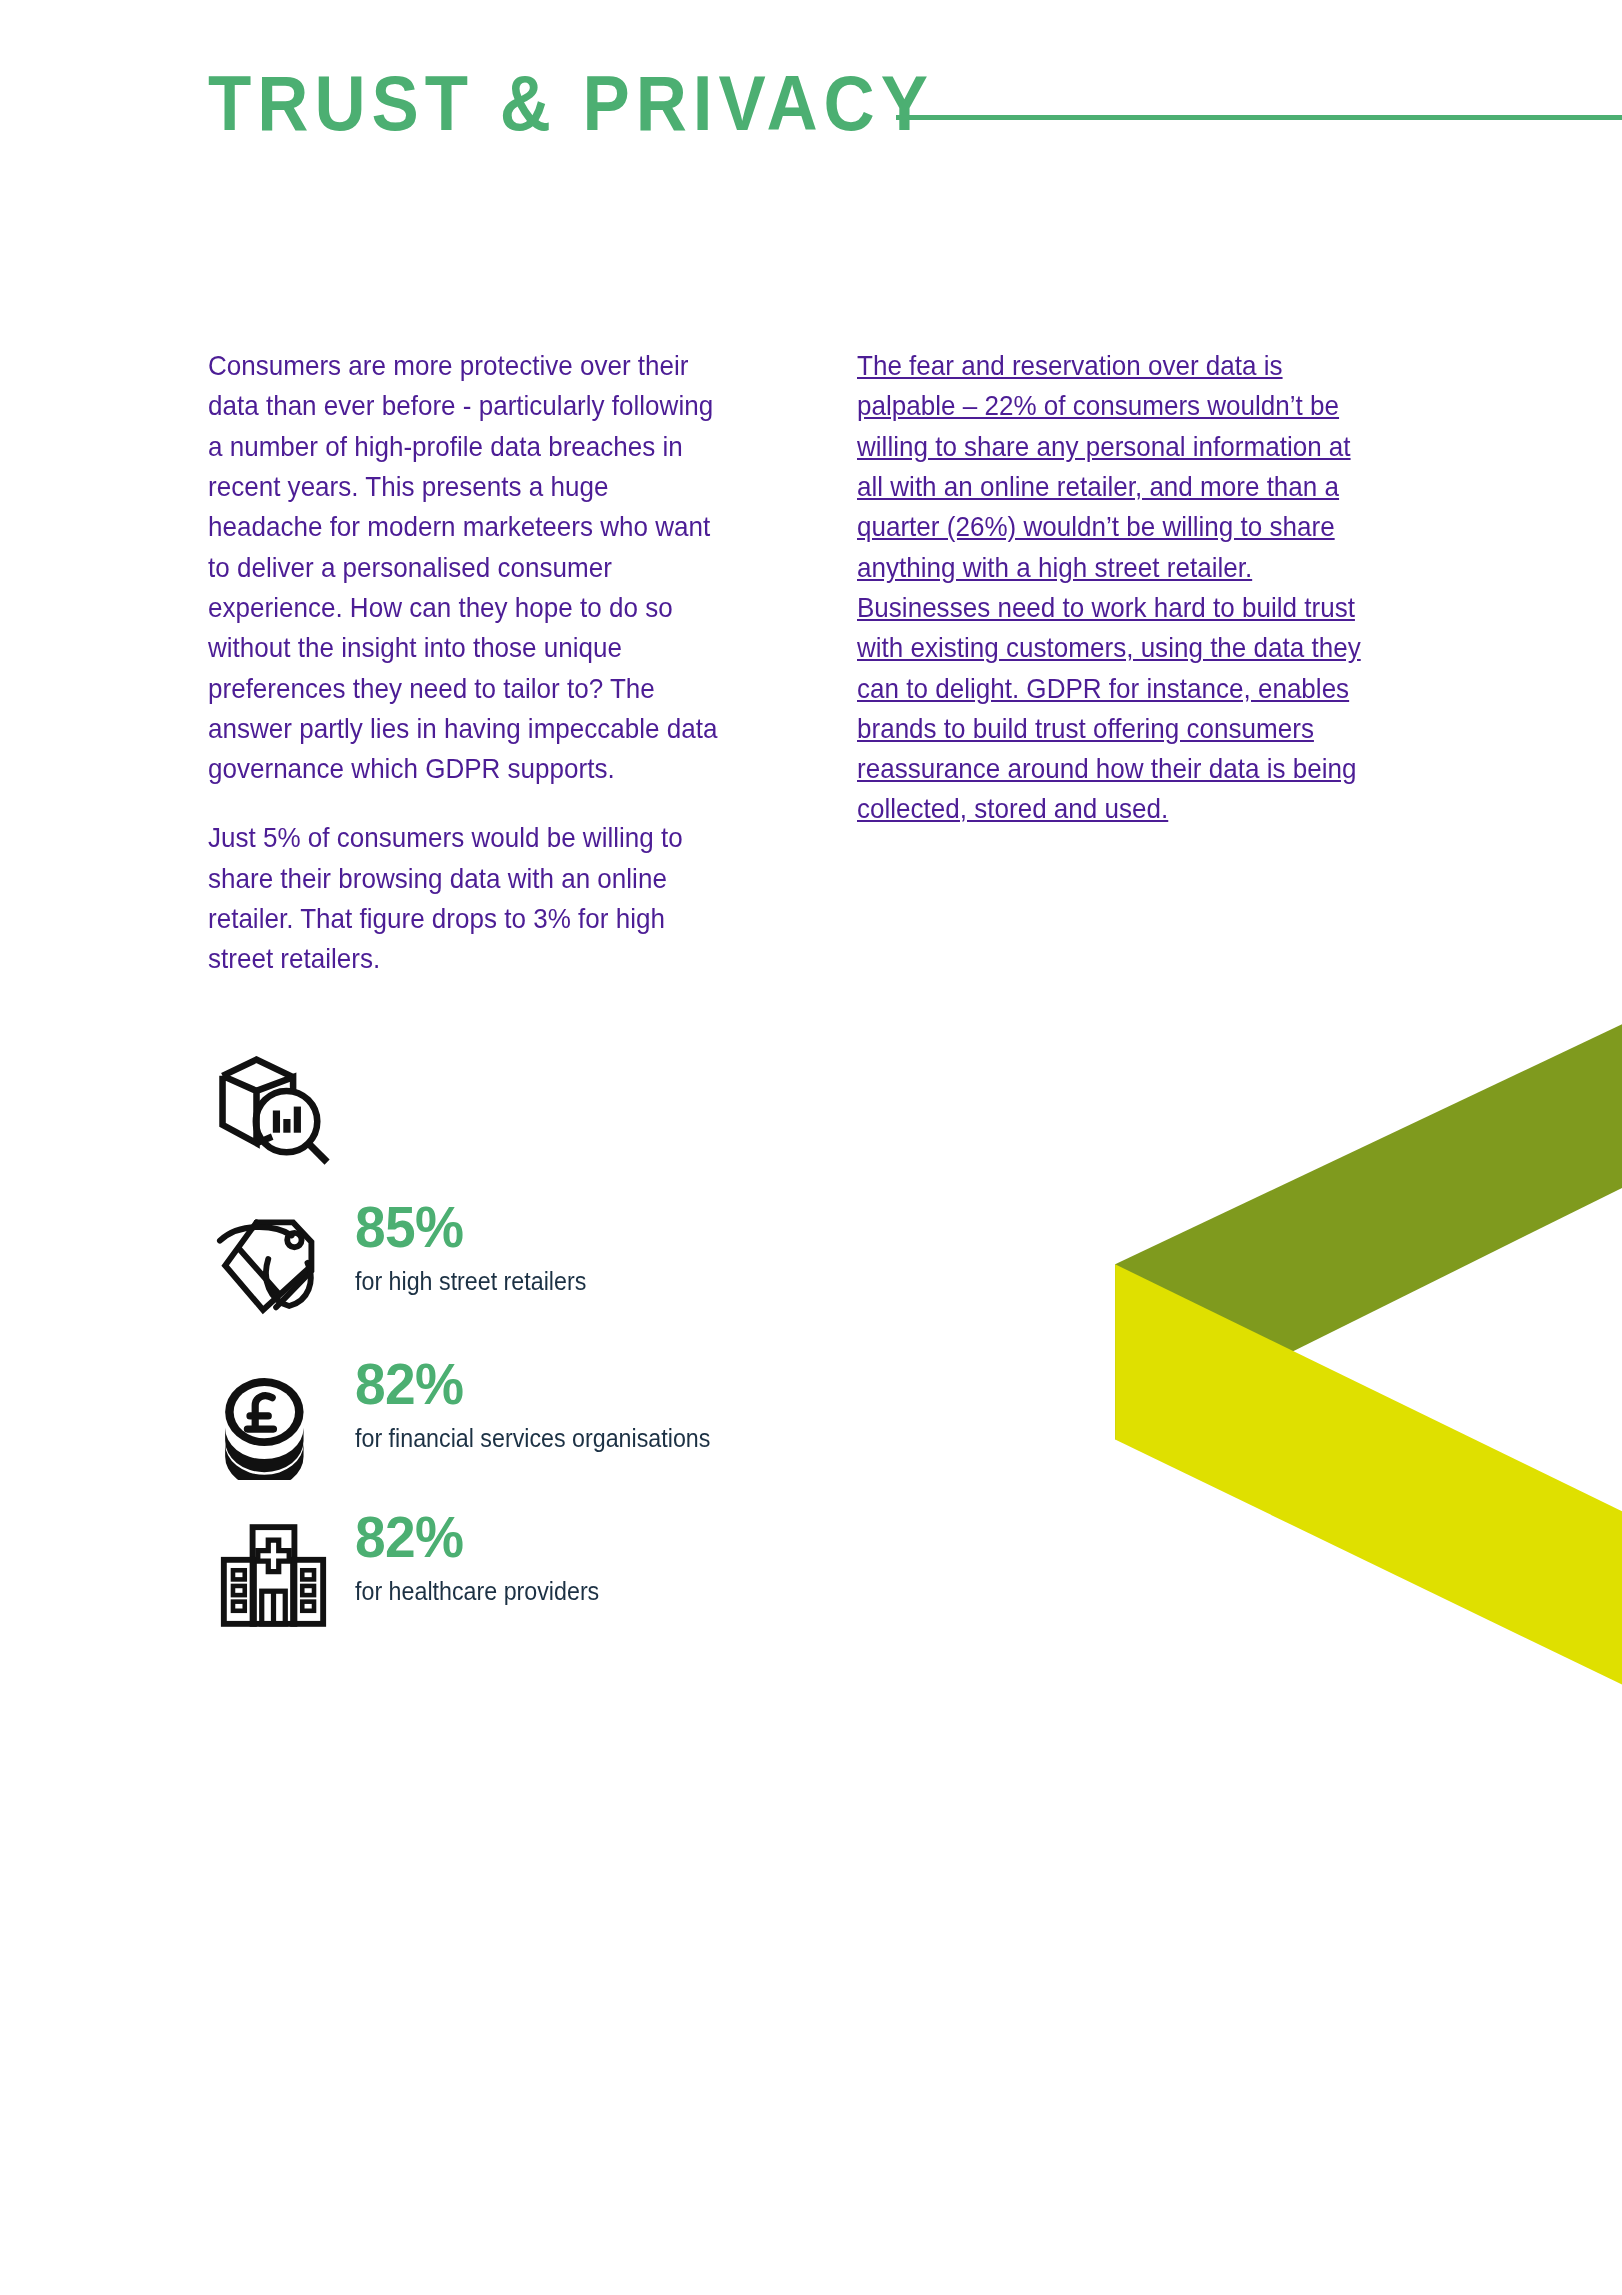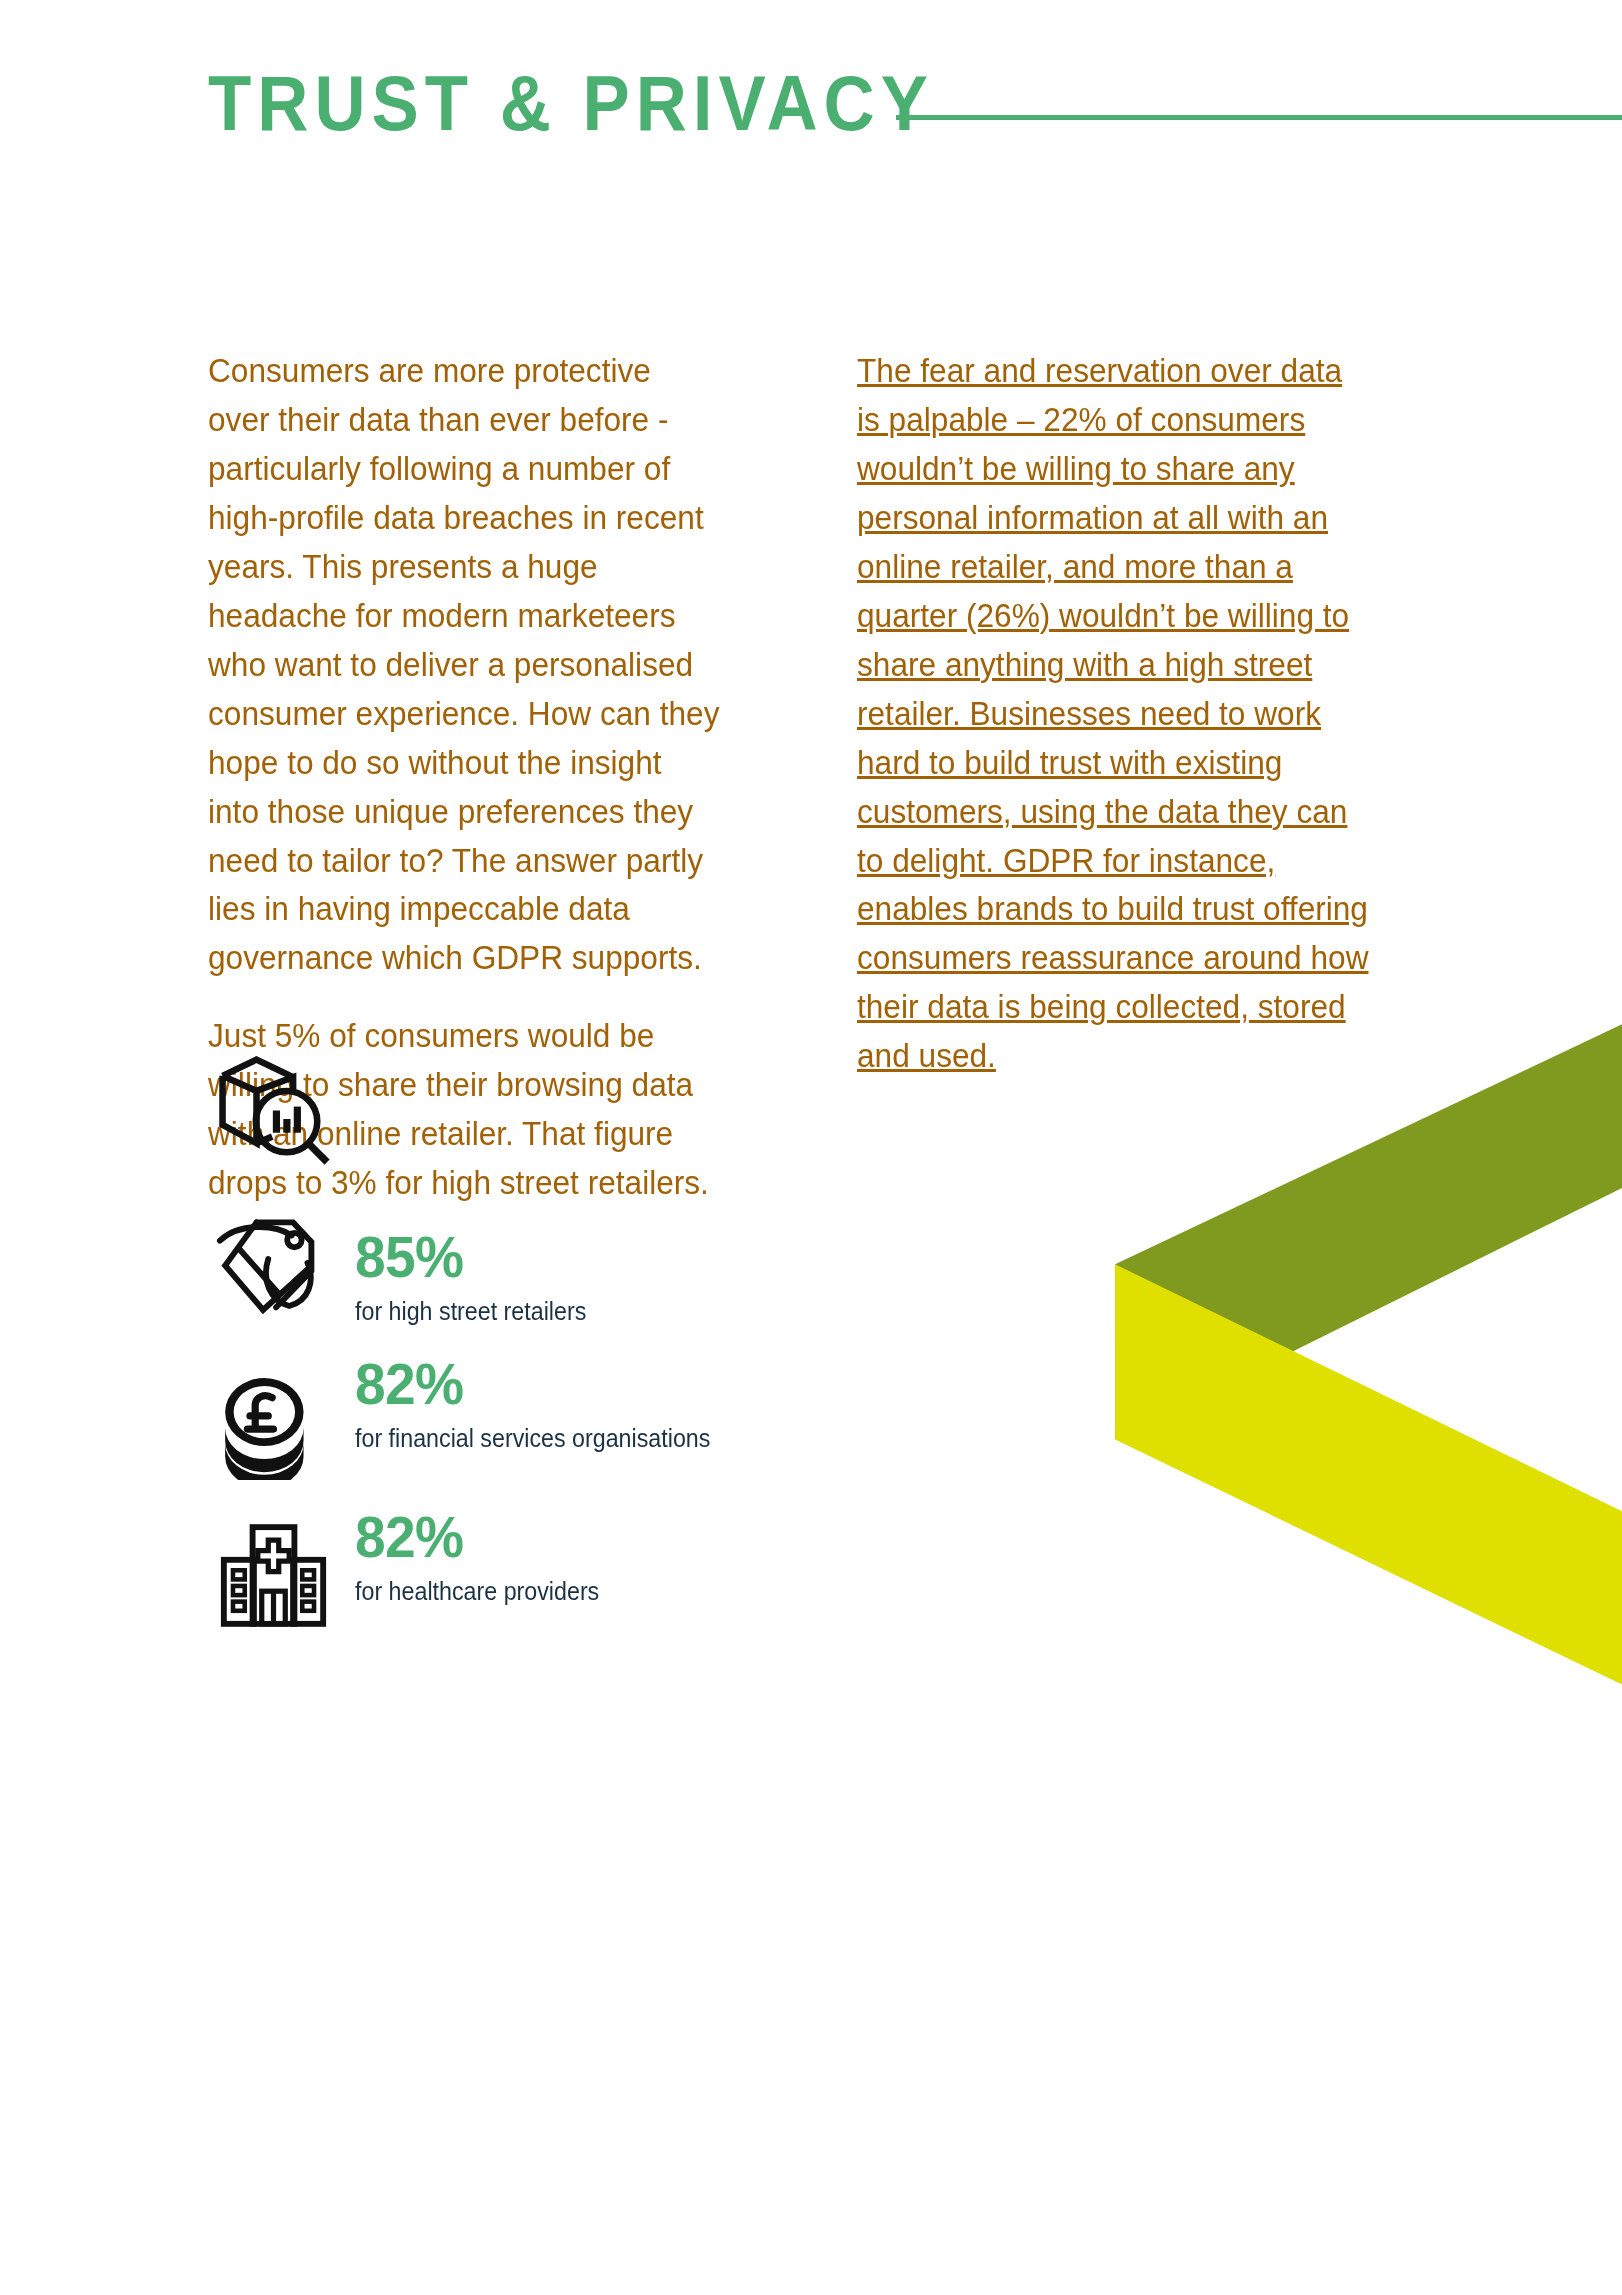--- a/index.html
+++ b/index.html
@@ -38,23 +38,23 @@
     width: 726px;
     height: 4.6px;
     background: #4CAF72;
   }
 
   
   .col {
     position: absolute;
     top: 346px;
     width: 550px;
-    font-size: 34px;
+    font-size: 28px;
     line-height: 1.44;
-    color: #a16207;
+    color: #4c1d95;
     font-family: "Liberation Sans", sans-serif;
   }
   .col-left  { left: 208px; }
   .col-right { left: 857px; text-decoration: underline; }
   .col p {
     margin: 0 0 29px 0;
     transform: scaleX(0.93);
     transform-origin: left top;
   }
   .col p:last-child { margin-bottom: 0; }
@@ -111,21 +111,21 @@
     font-size: 25px;
     line-height: 1.42;
     color: #1C3144;
     transform: scaleX(0.93);
     transform-origin: left top;
     max-width: 419px;
   }
 
   
   .row-1 { margin-bottom: 23.6px; }
-  .row-2 { margin-bottom: 26px; align-items: flex-end; }
+  .row-2 { margin-bottom: 26px; }
   .row-3 { margin-bottom: 22px; }
   .row-4 { margin-bottom: 0; }
 </style>
 </head>
 <body>
 
 <div class="page-title">TRUST &amp; PRIVACY</div>
 
 <div class="title-rule"></div>
 

